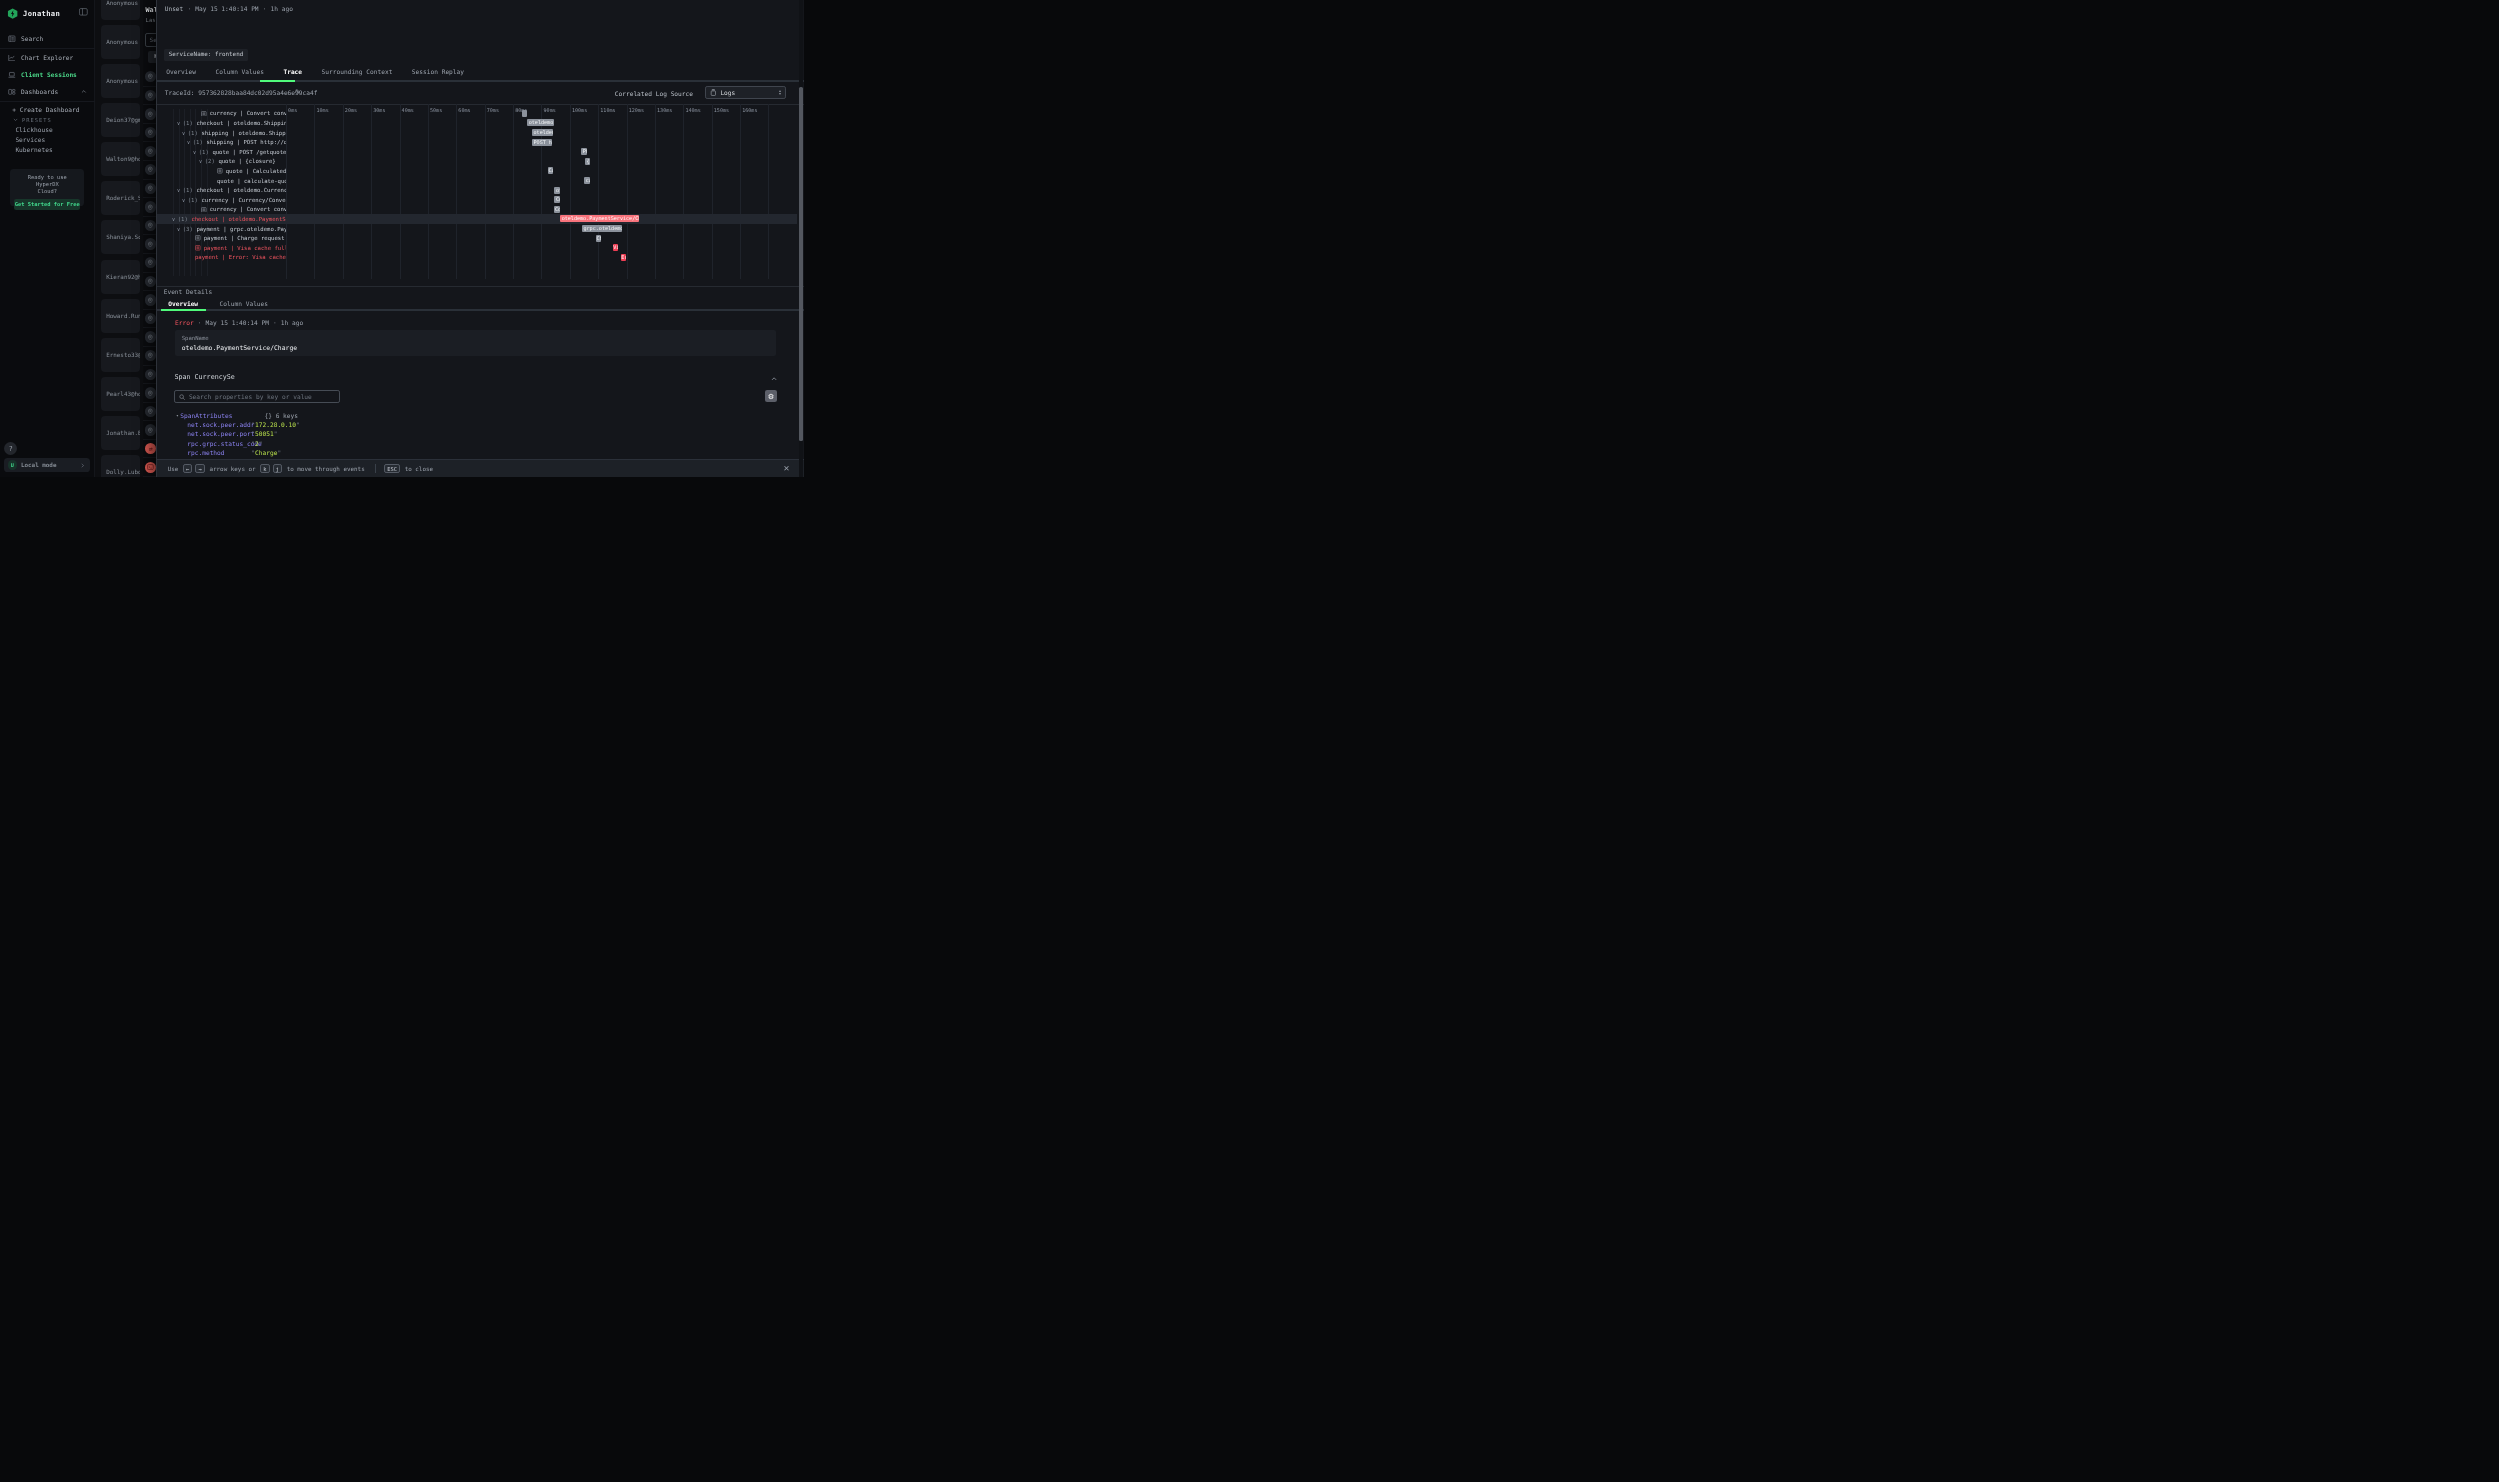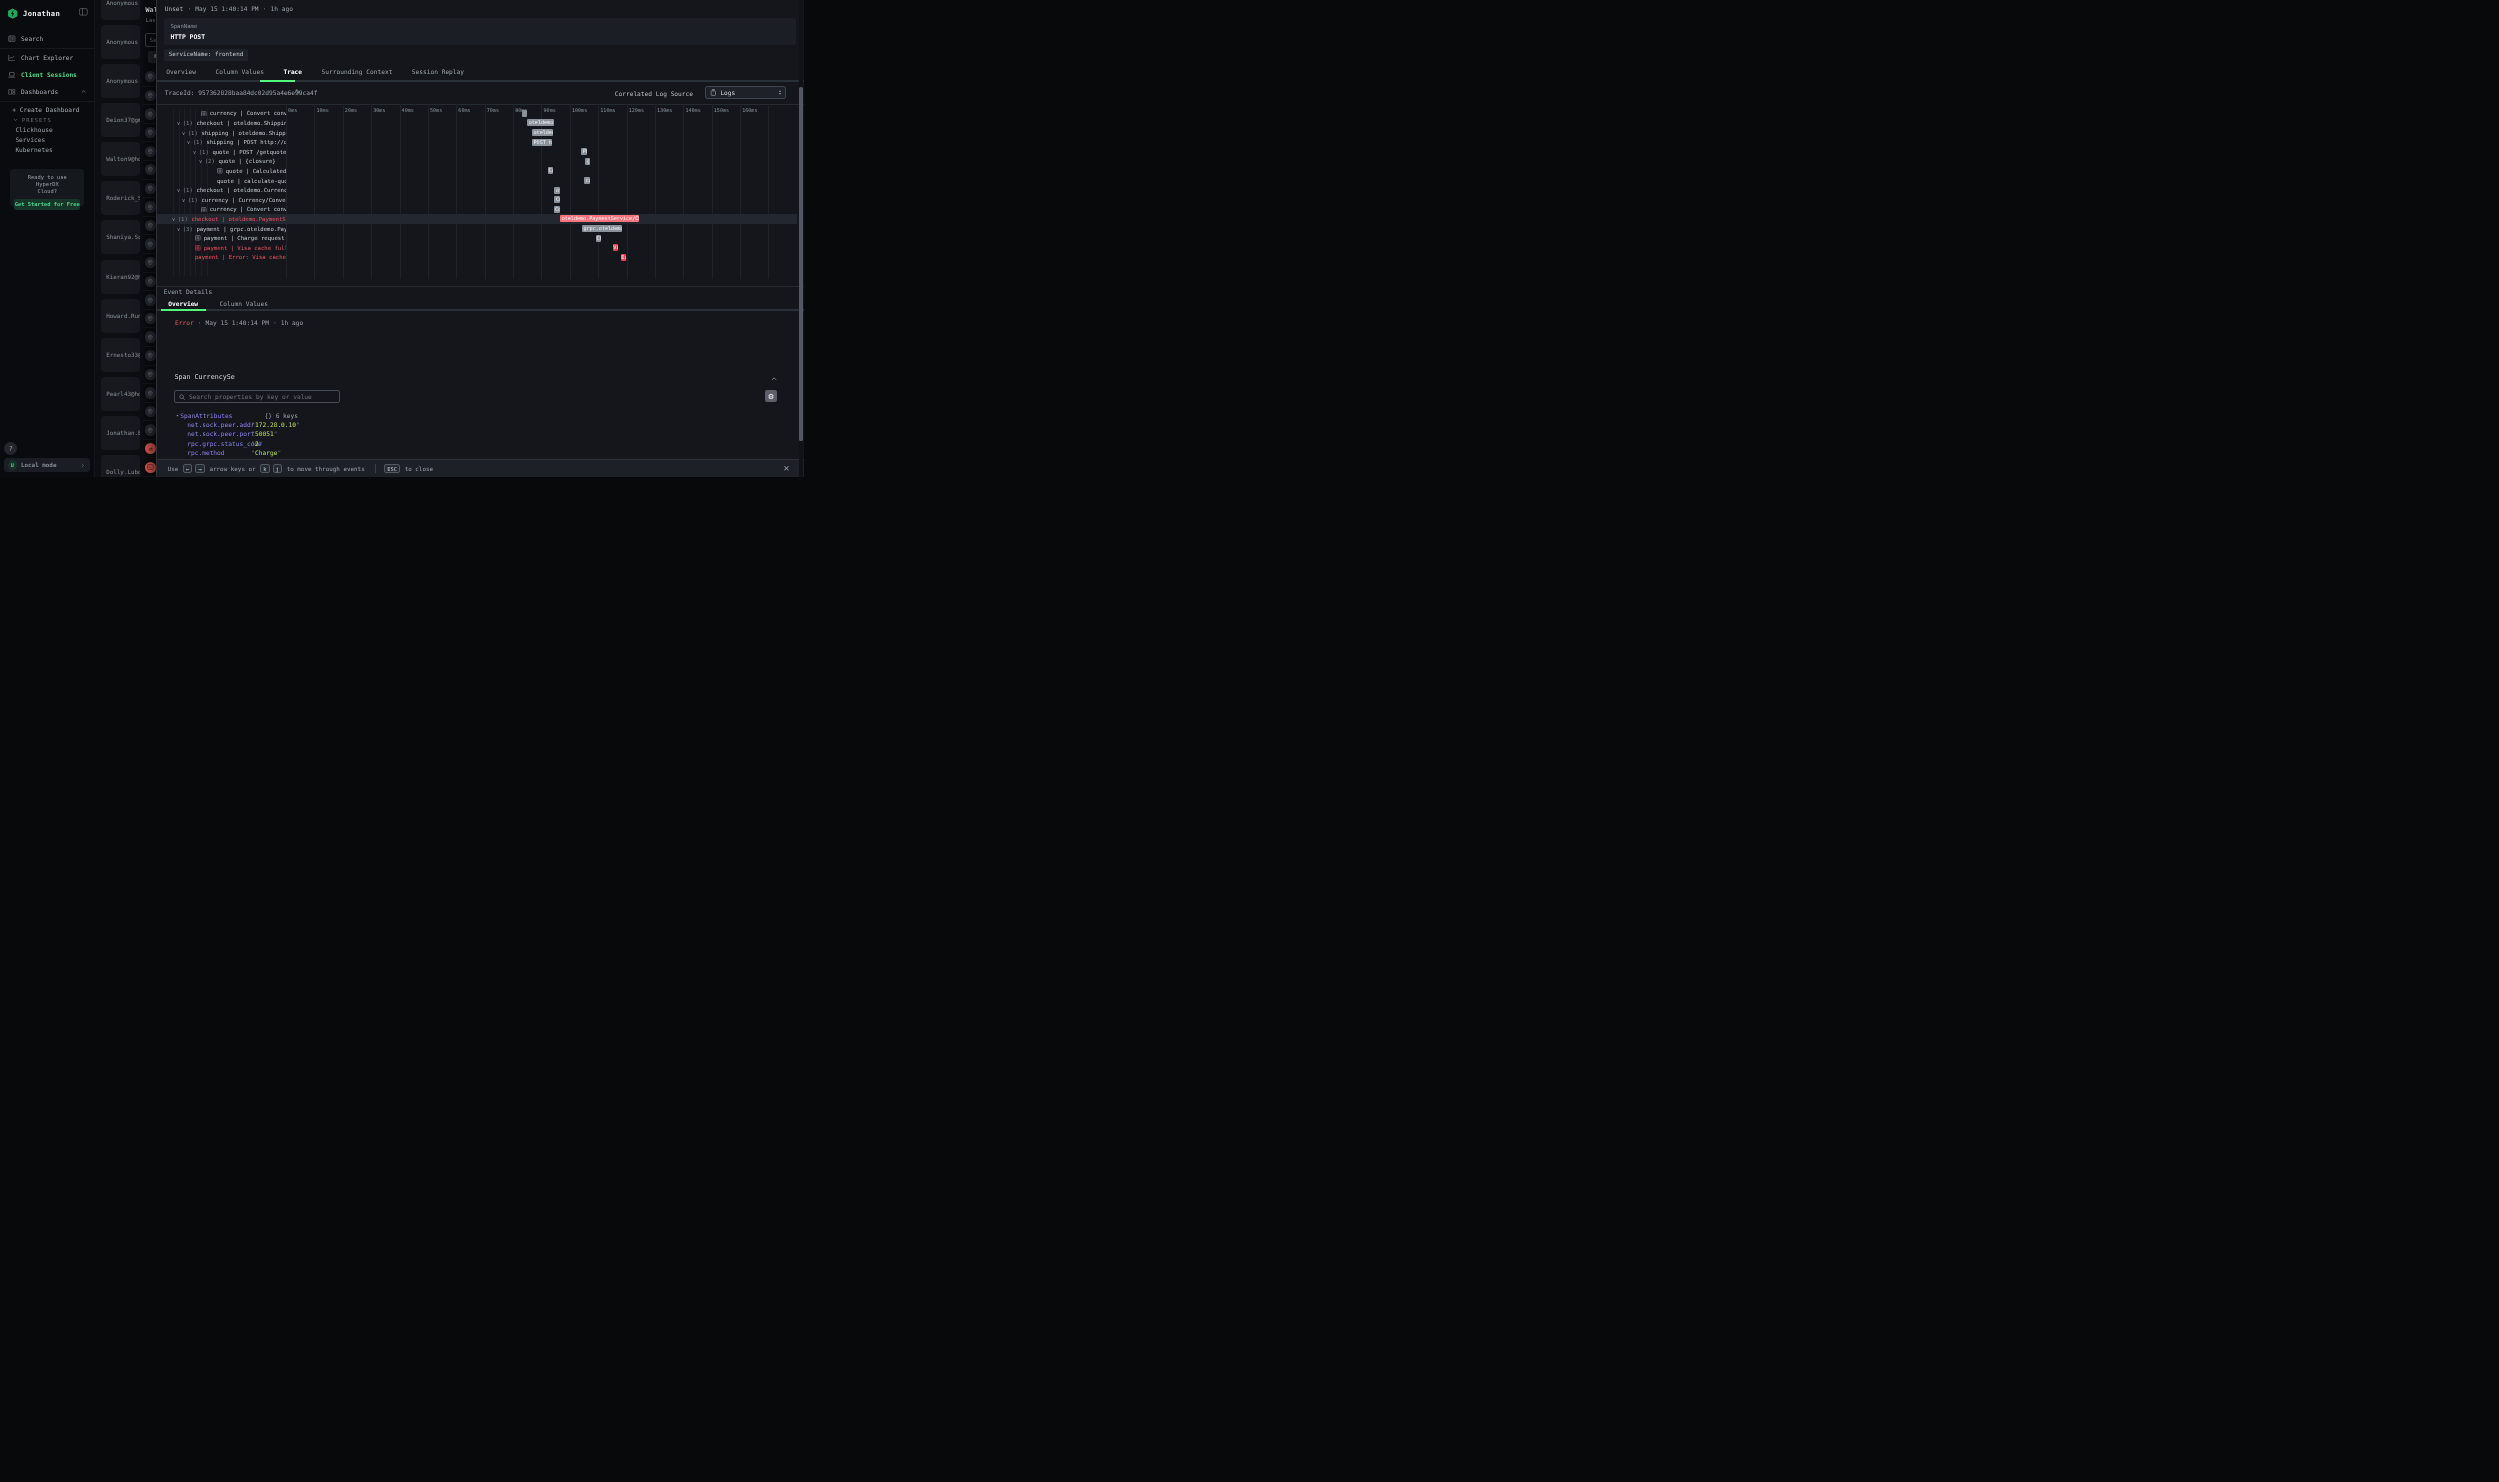--- a/index.html
+++ b/index.html
@@ -443,24 +443,20 @@
   <div class="drawer">
 
     <div class="d-head">
       <span class="status">Unset</span>
       <span>·</span>
       <span>May 15 1:40:14 PM</span>
       <span>·</span>
       <span>1h ago</span>
     </div>
 
-    <div class="span-card">
-      <div class="lab">SpanName</div>
-      <div class="val">HTTP POST</div>
-    </div>
 
     <div class="svc-chip">ServiceName: frontend</div>
 
     <div class="tabs">
         <span class="tab">Overview</span>
         <span class="tab">Column Values</span>
         <span class="tab active">Trace</span>
         <span class="tab">Surrounding Context</span>
         <span class="tab">Session Replay</span>
       </div>
@@ -737,20 +733,24 @@
       </div>
 
     <div class="err-row">
       <span class="err">Error</span>
       <span>·</span>
       <span>May 15 1:40:14 PM</span>
       <span>·</span>
       <span>1h ago</span>
     </div>
 
+    <div class="span-card2 span-card" style="left:18px;right:28px;top:330px;height:26px;">
+      <div class="lab">SpanName</div>
+      <div class="val" style="top:14.4px;font-weight:normal;">oteldemo.PaymentService/Charge</div>
+    </div>
 
     <div class="sa-title">Span CurrencySe</div>
     <div class="sa-collapse"><svg width="6.2" height="6.2" viewBox="0 0 12 12" fill="none" stroke="currentColor" stroke-width="1.5">
           <polyline points="2,7.5 6,3.5 10,7.5"></polyline>
         </svg></div>
 
     <div class="attr-search">
       <span class="mag">
           <svg width="6.2" height="6.2" viewBox="0 0 14 14" fill="none" stroke="currentColor" stroke-width="1.4">
             <circle cx="6" cy="6" r="4.2"></circle>

